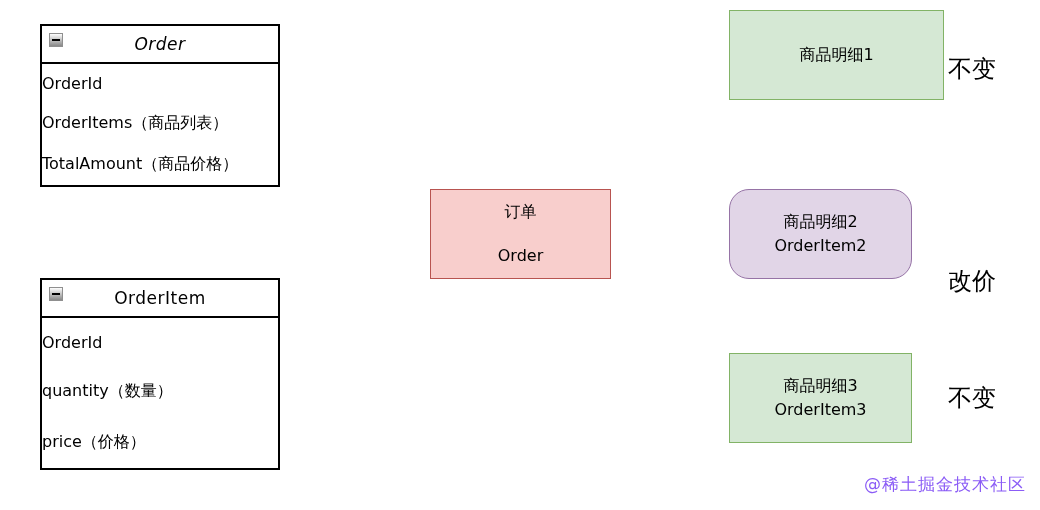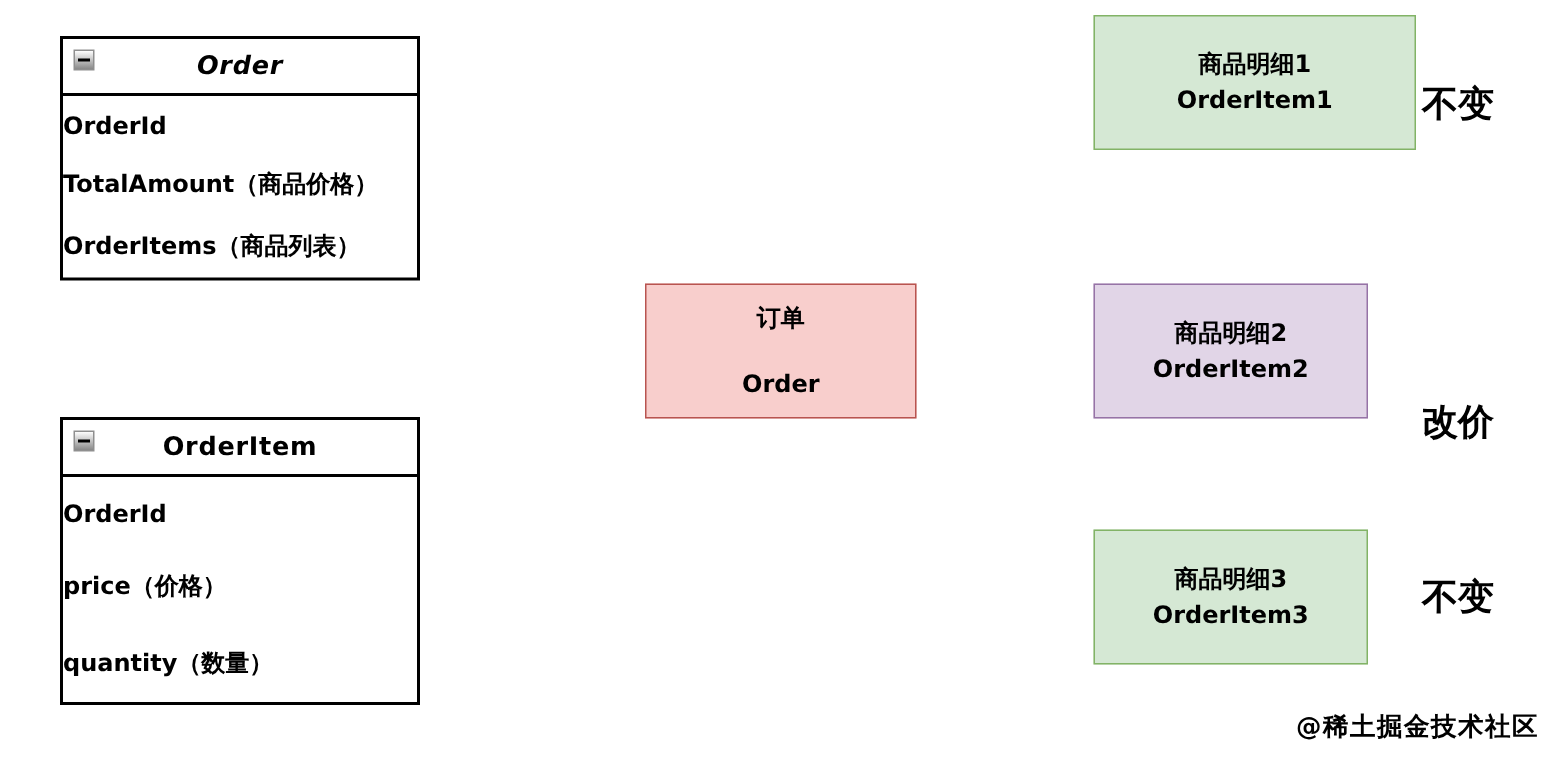--- a/index.html
+++ b/index.html
@@ -4,21 +4,20 @@
 <style>
   html, body { margin: 0; padding: 0; background: #ffffff; }
   .canvas {
     position: relative;
     width: 1040px;
     height: 510px;
     background: #ffffff;
     font-family: "DejaVu Sans", sans-serif;
     color: #000;
     overflow: hidden;
-    font-weight: bold;
   }
 
   
   .uml-box {
     position: absolute;
     background: #ffffff;
     border: 2px solid #000;
     box-sizing: border-box;
     display: flex;
     flex-direction: column;
@@ -76,76 +75,75 @@
     font-size: 24px;
     line-height: 24px;
     white-space: nowrap;
   }
 
   .watermark {
     position: absolute;
     right: 14px;
     top: 473px;
     font-size: 17px;
-    color: #000000;
+    color: #8b5cf6;
     letter-spacing: 1px;
   }
 
   
   #order-box     { left: 40px;  top: 24px;  width: 240px; height: 163px; }
   #orderitem-box { left: 40px;  top: 278px; width: 240px; height: 192px; }
   #order-node    { left: 430px; top: 189px; width: 181px; height: 90px; gap: 20px; }
   #item-node-1   { left: 729px; top: 10px;  width: 215px; height: 90px; }
-  #item-node-2   { left: 729px; top: 189px; width: 183px; height: 90px; }
+  #item-node-2   { left: 729px; top: 189px; width: 183px; height: 90px; border-radius: 20px; }
   #item-node-3   { left: 729px; top: 353px; width: 183px; height: 90px; justify-content: center; }
   #status-1 { left: 948px; top: 57px; }
   #status-2 { left: 948px; top: 222px; margin-top: 47px; }
   #status-3 { left: 948px; top: 386px; }
 </style>
 </head>
 <body>
 
 <div class="canvas">
 
   <div class="uml-box" id="order-box">
     <div class="uml-header">
       <span class="collapse-btn">
           <span class="bar"></span>
         </span>
       <span class="uml-title italic">Order</span>
     </div>
     <div class="uml-body">
       <div class="uml-field">OrderId</div>
+      <div class="uml-field">OrderItems（商品列表）</div>
       <div class="uml-field">TotalAmount（商品价格）</div>
-      <div class="uml-field">OrderItems（商品列表）</div>
     </div>
   </div>
 
   <div class="uml-box" id="orderitem-box">
     <div class="uml-header">
       <span class="collapse-btn">
           <span class="bar"></span>
         </span>
       <span class="uml-title">OrderItem</span>
     </div>
     <div class="uml-body">
       <div class="uml-field">OrderId</div>
+      <div class="uml-field">quantity（数量）</div>
       <div class="uml-field">price（价格）</div>
-      <div class="uml-field">quantity（数量）</div>
     </div>
   </div>
 
   <div class="node" id="order-node" style="background: rgb(248, 206, 204); border-color: rgb(184, 84, 80);">
     <div>订单</div>
     <div>Order</div>
   </div>
 
   <div class="node" id="item-node-1" style="background: rgb(213, 232, 212); border-color: rgb(130, 179, 102);">
     <div>商品明细1</div>
-    <div>OrderItem1</div>
   </div>
   <div class="status-label" id="status-1">不变</div>
 
   <div class="node" id="item-node-2" style="background: rgb(225, 213, 231); border-color: rgb(150, 115, 166);">
     <div>商品明细2</div>
     <div>OrderItem2</div>
   </div>
   <div class="status-label" id="status-2">改价</div>
 
   <div class="node" id="item-node-3" style="background: rgb(213, 232, 212); border-color: rgb(130, 179, 102);">

